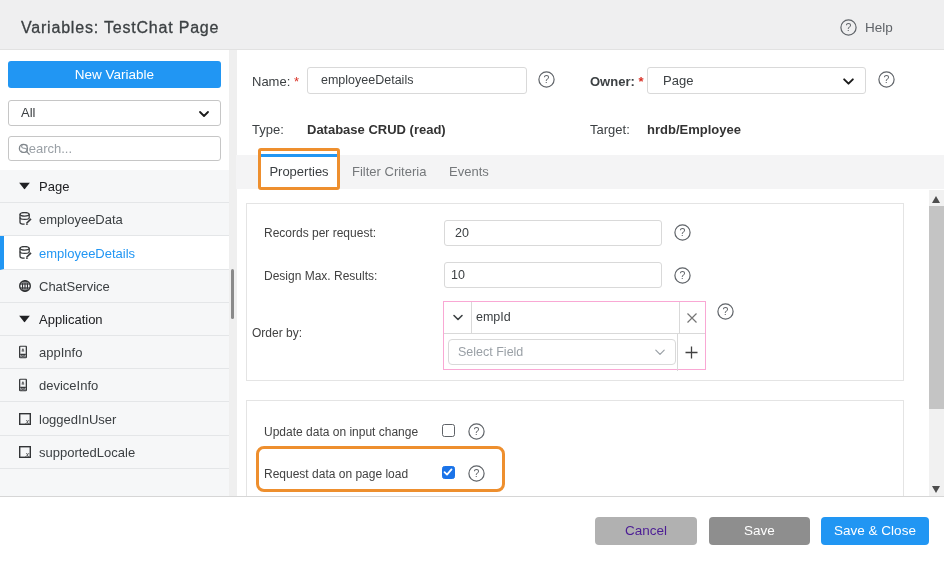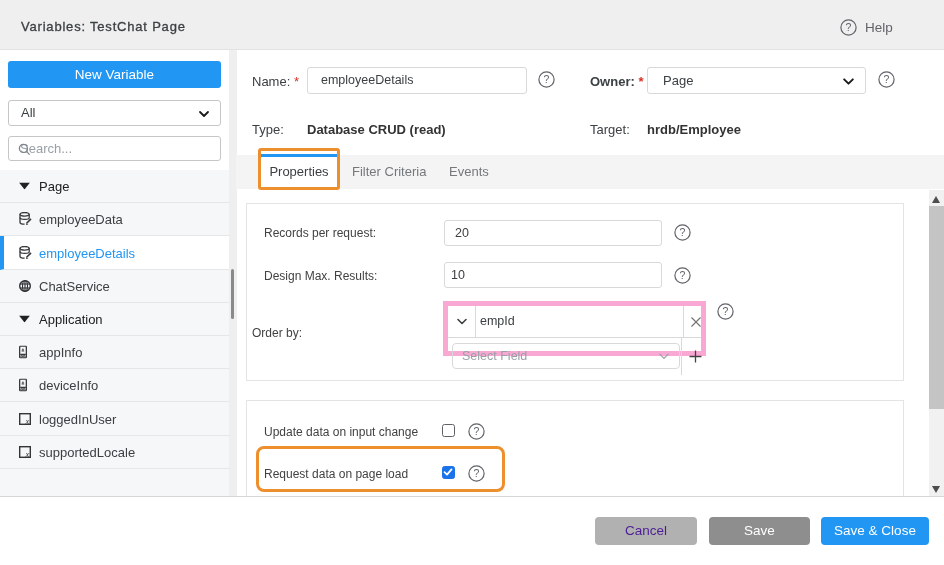--- a/index.html
+++ b/index.html
@@ -4,21 +4,21 @@
 <style>
   * { margin:0; padding:0; box-sizing:border-box; }
   html,body { width:944px; height:565px; background:#fff; overflow:hidden;
     font-family:"Liberation Sans", sans-serif; }
   .abs { position:absolute; }
   #page { position:relative; width:944px; height:565px; }
 
   
   .header { left:0; top:0; width:944px; height:50px; background:#efeff0;
     border-bottom:1px solid #e2e2e2; }
-  .title { left:21px; top:19px; font-size:13px; font-weight:400; color:#3c4043;
+  .title { left:21px; top:19px; font-size:16px; font-weight:400; color:#3c4043;
     letter-spacing:.8px; -webkit-text-stroke:.3px #3c4043; }
   .helptxt { left:865px; top:20px; font-size:13.5px; color:#5f6368; }
 
   
   .qc { width:17px; height:17px; }
 
   
   .side-bg { left:0; top:50px; width:236px; height:446px; background:#fff; }
   .tree-bg { left:0; top:170px; width:229px; height:326px; background:#f6f7f8; }
   .sb-track { left:229px; top:50px; width:8px; height:446px; background:#efefef; }
@@ -234,21 +234,21 @@
 
   <div class="abs plabel" style="left:264px; top:269px;">Design Max. Results:</div>
   <div class="abs inp" style="left:444px; top:262px; width:218px; height:26px; line-height:24px; padding-left:6px;">10</div>
   <svg class="abs qc" style="left:674px; top:267px;" viewBox="0 0 17 17">
     <circle cx="8.5" cy="8.5" r="7.6" fill="none" stroke="#5f6368" stroke-width="1.2"></circle>
     <text x="8.5" y="12.2" font-size="10.5" fill="#5f6368" text-anchor="middle" font-family="Liberation Sans">?</text>
   </svg>
 
   <div class="abs plabel" style="left:252px; top:307px;margin-top:19px;">Order by:</div>
 
-  <div class="abs" style="left:443px; top:301px; width:263px; height:55px; border:5px solid #f9a8d4; background:#fff;">
+  <div class="abs" style="left:443px; top:301px; width:263px; height:69px; border:1px solid #f9a8d4; background:#fff;">
     <div style="position:absolute; left:0; top:31px; width:100%; height:1px; background:#d9d9d9;"></div>
     <div style="position:absolute; left:27px; top:0; width:1px; height:31px; background:#d9d9d9;"></div>
     <div style="position:absolute; left:235px; top:0; width:1px; height:31px; background:#d9d9d9;"></div>
     <div style="position:absolute; left:233px; top:32px; width:1px; height:37px; background:#d9d9d9;"></div>
     <svg style="position:absolute; left:8px; top:12px;" width="12" height="8" viewBox="0 0 12 8">
       <path d="M2 1.5 L6 5.5 L10 1.5" fill="none" stroke="#3c4043" stroke-width="1.6" stroke-linecap="round" stroke-linejoin="round"></path>
     </svg>
     <div style="position:absolute; left:32px; top:8px; font-size:12.5px; color:#3c4043;">empId</div>
     <svg style="position:absolute; left:242px; top:10px;" width="12" height="12" viewBox="0 0 12 12">
       <path d="M1.5 1.5 L10.5 10.5 M10.5 1.5 L1.5 10.5" stroke="#757575" stroke-width="1.2"></path>

